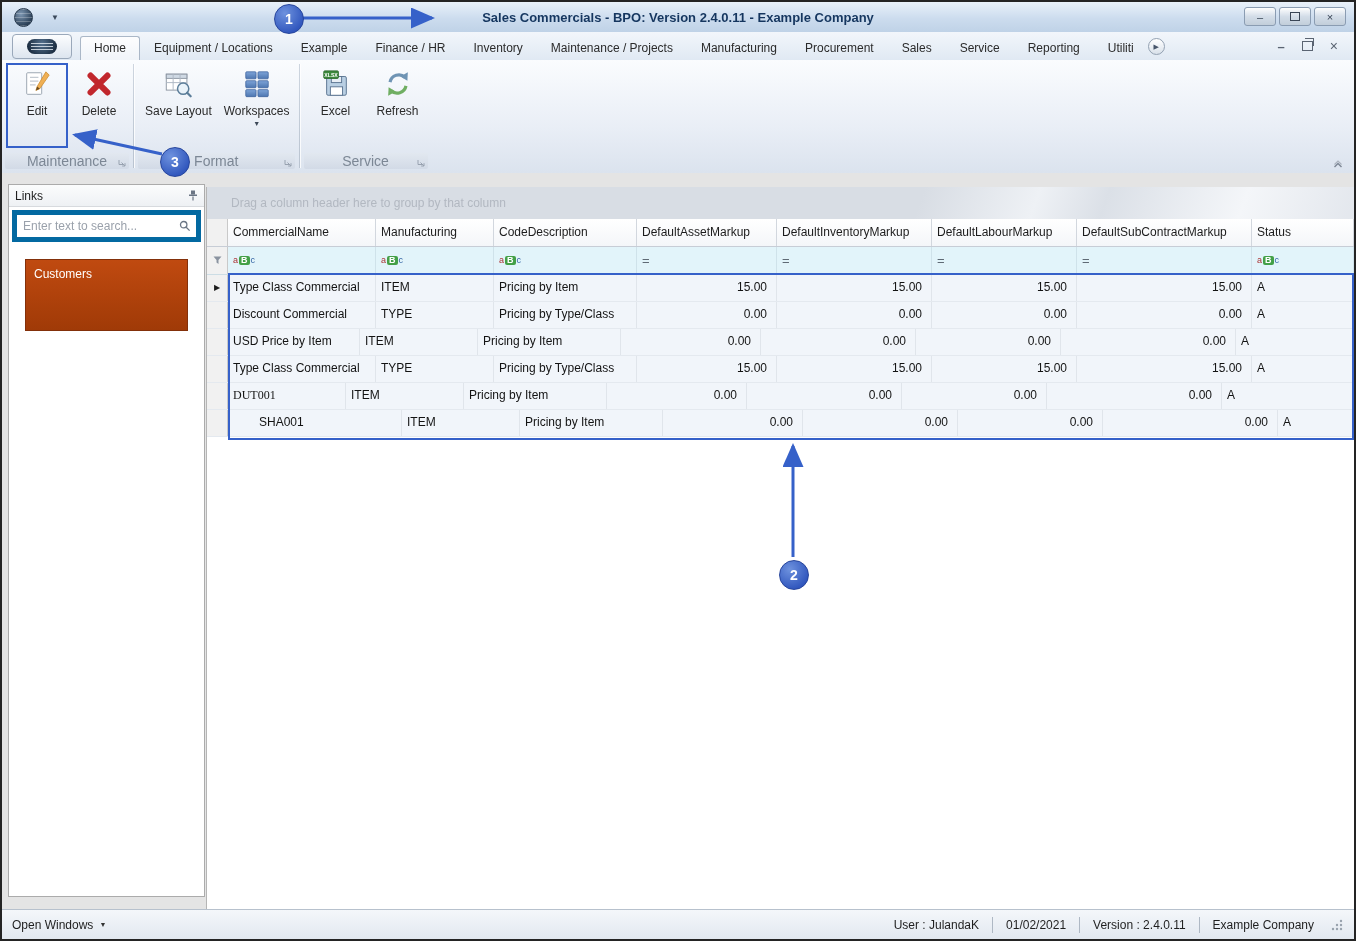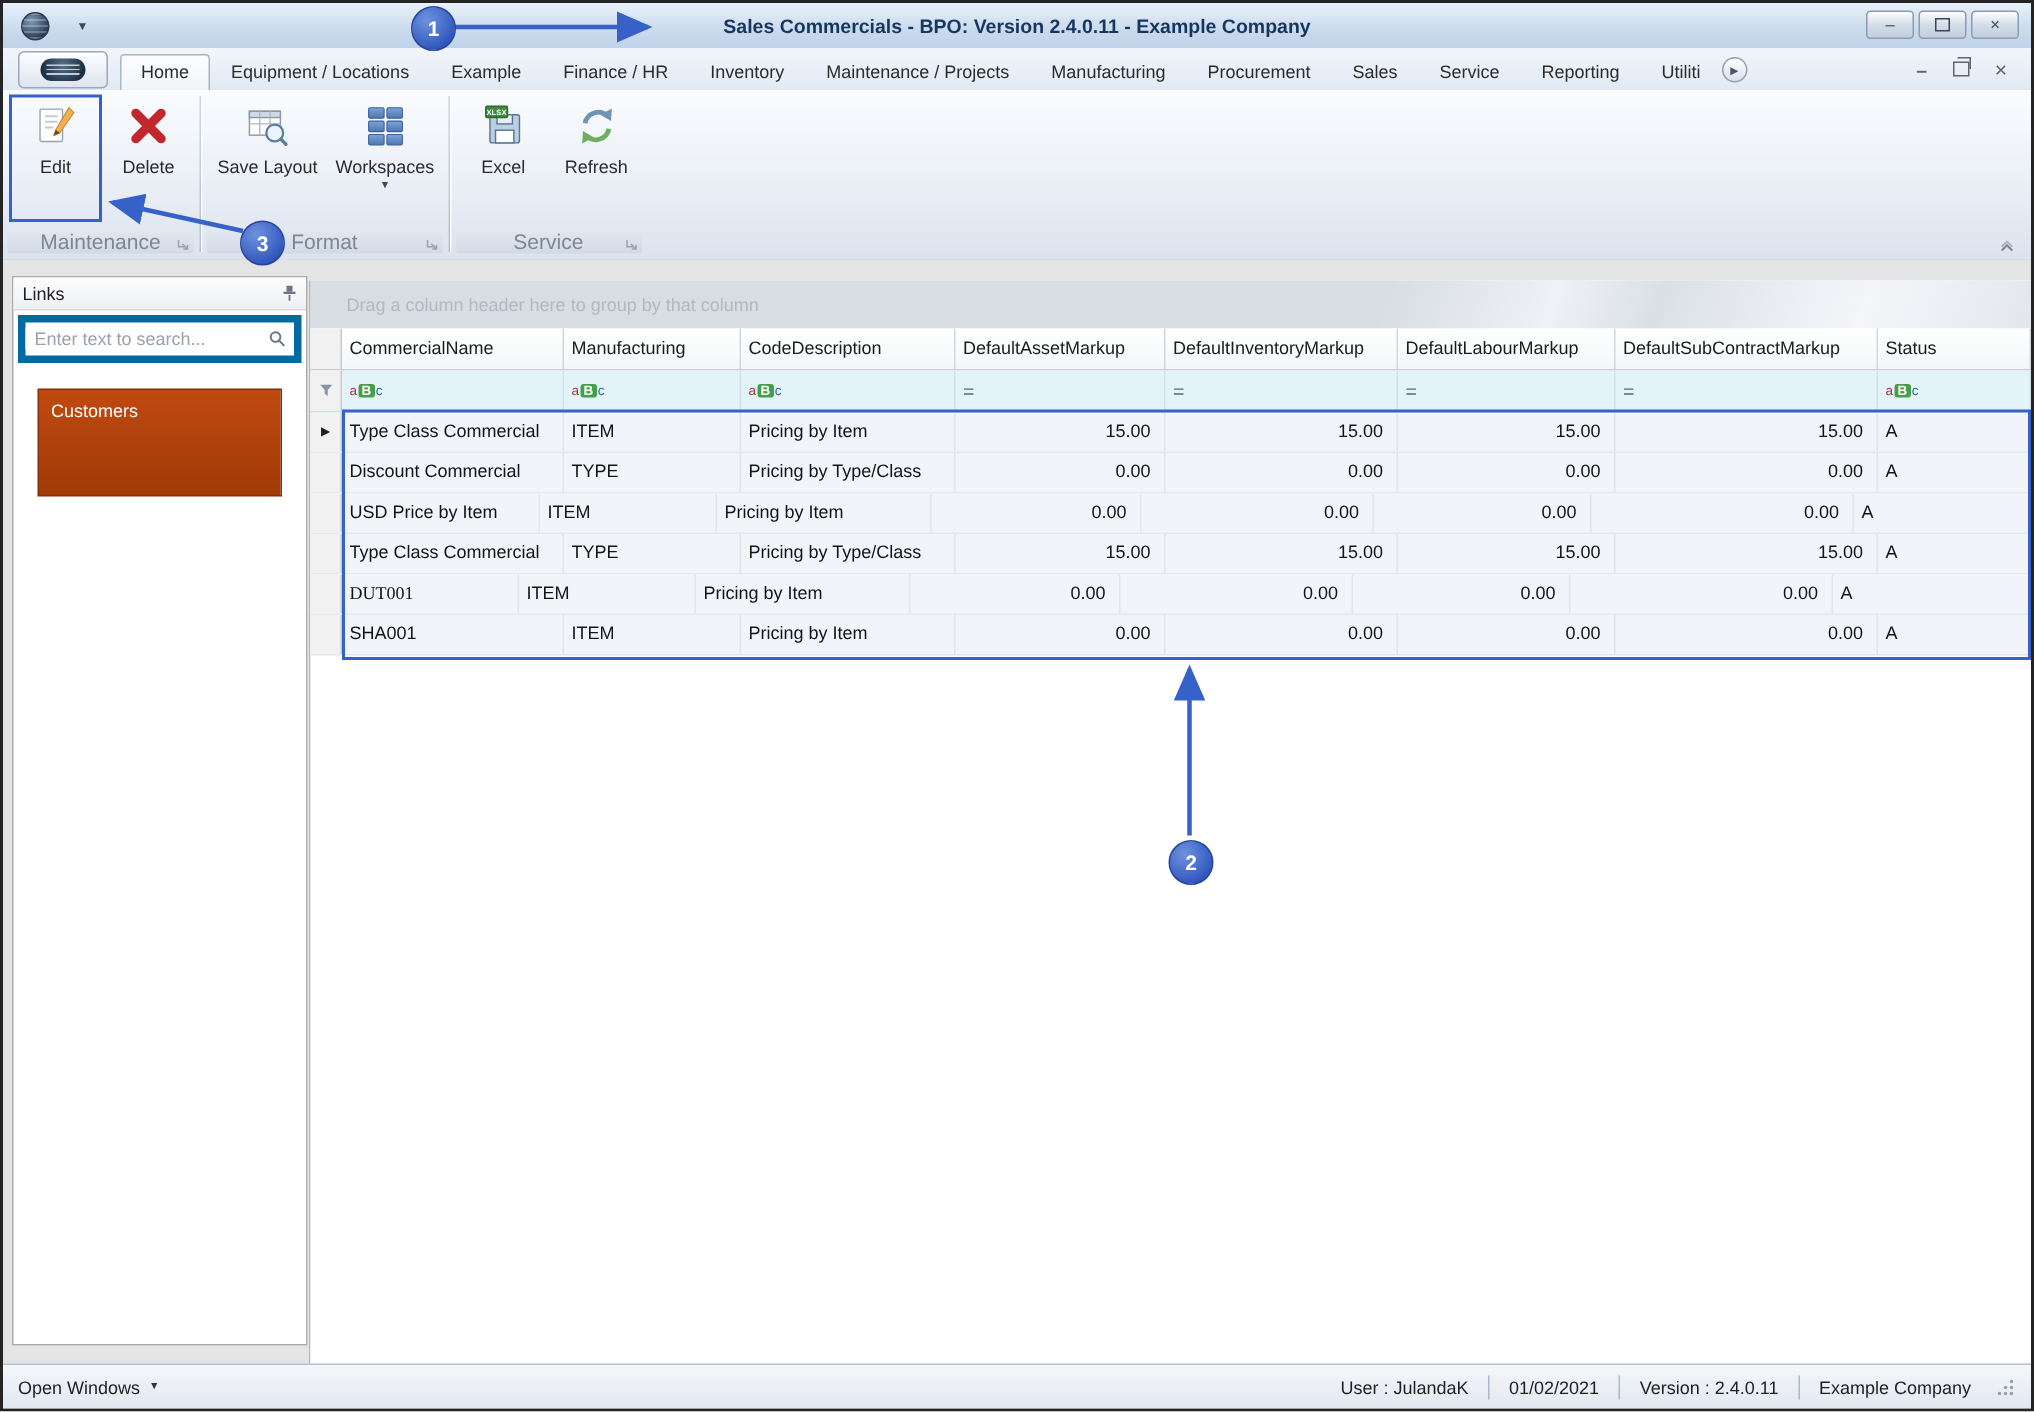--- a/index.html
+++ b/index.html
@@ -449,21 +449,21 @@
             <div class="gcell" style="width: 118px;">ITEM</div>
             <div class="gcell" style="width: 143px;">Pricing by Item</div>
             <div class="gcell num" style="width: 140px;">0.00</div>
             <div class="gcell num" style="width: 155px;">0.00</div>
             <div class="gcell num" style="width: 145px;">0.00</div>
             <div class="gcell num" style="width: 175px;">0.00</div>
             <div class="gcell" style="flex: 1 1 0%; min-width: 0px;">A</div>
           </div>
           <div class="grow">
             <div class="gcell ind"></div>
-            <div class="gcell" style="width: 148px;">SHA001</div>
+            <div class="gcell" style="width: 148px; margin-left: 26px;">SHA001</div>
             <div class="gcell" style="width: 118px;">ITEM</div>
             <div class="gcell" style="width: 143px;">Pricing by Item</div>
             <div class="gcell num" style="width: 140px;">0.00</div>
             <div class="gcell num" style="width: 155px;">0.00</div>
             <div class="gcell num" style="width: 145px;">0.00</div>
             <div class="gcell num" style="width: 175px;">0.00</div>
             <div class="gcell" style="flex: 1 1 0%; min-width: 0px;">A</div>
           </div>
         </div>
       <div class="grid-rest"></div>

